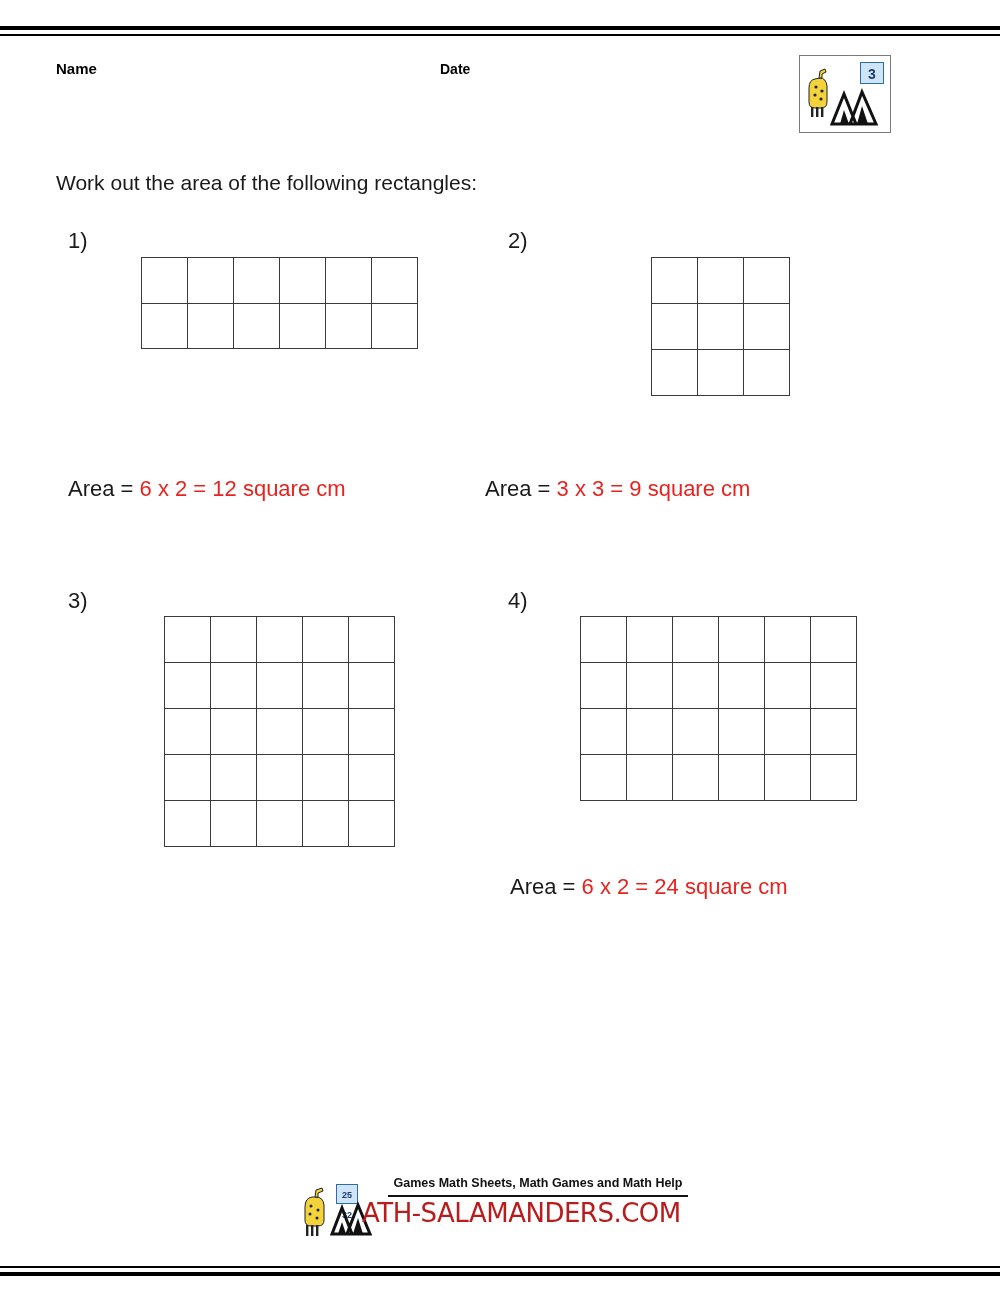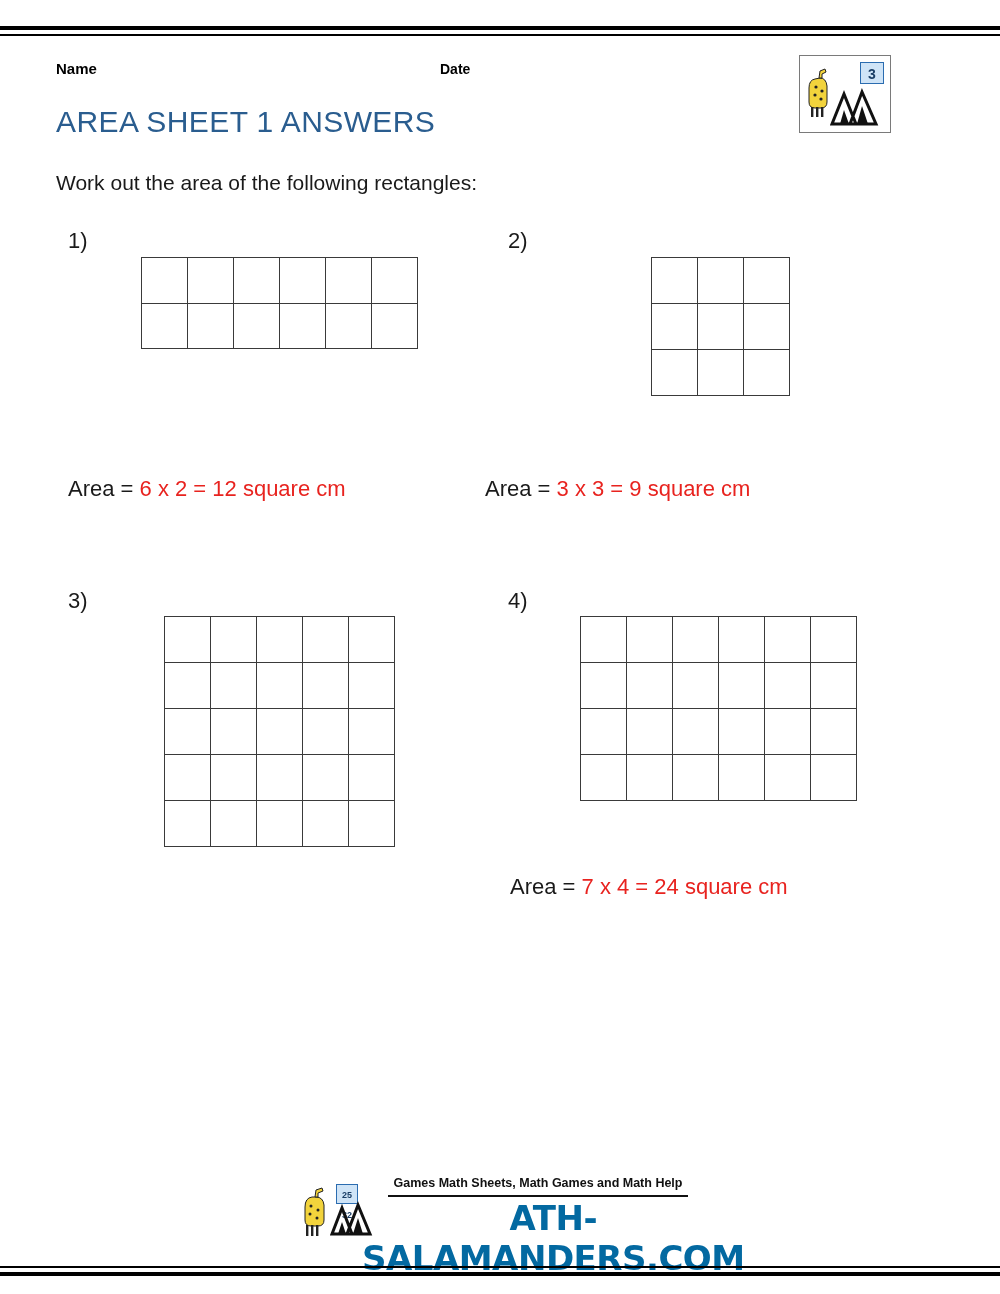--- a/index.html
+++ b/index.html
@@ -162,24 +162,24 @@
   }
   .footer-tag-rule {
     position: absolute;
     left: 88px; top: 19px;
     width: 300px; height: 2px;
     background: #111;
   }
   .footer-word {
     position: absolute;
     left: 62px; top: 22px;
-    font-size: 34px;
-    font-weight: bold;
+    font-size: 26px;
+    font-weight: normal;
     letter-spacing: -0.5px;
-    color: #0369a1;
+    color: #b91c1c;
     font-family: "DejaVu Sans", sans-serif;
   }
   .footer-giraffe {
     position: absolute;
     left: 0px; top: 10px;
     width: 34px; height: 52px;
   }
   .footer-badge {
     position: absolute;
     left: 36px; top: 8px;
@@ -203,21 +203,20 @@
 <body>
 
 <div class="page">
 
   <div class="top-rule-1"></div>
   <div class="top-rule-2"></div>
 
   <div class="name-label">Name</div>
   <div class="date-label">Date</div>
 
-  <div class="title">AREA SHEET 1 ANSWERS</div>
   <div class="instruction">Work out the area of the following rectangles:</div>
 
   <div class="logo-box">
     <svg class="giraffe" viewBox="0 0 30 52">
       <g fill="#f2d33c" stroke="#222" stroke-width="1">
         <path d="M14 10 q6 0 7 8 l0 16 q0 6 -6 6 l-6 0 q-6 0 -6 -6 l0 -14 q0 -8 6 -9 z"></path>
         <path d="M13 10 l1 -7 l5 -2 l1 3 l-4 2 l0 4 z"></path>
       </g>
       <g fill="#222">
         <circle cx="10" cy="19" r="1.6"></circle>
@@ -322,21 +321,21 @@
       <div></div>
       <div></div>
       <div></div>
       <div></div>
       <div></div>
       <div></div>
       <div></div>
       <div></div>
     </div>
   <div class="answer" style="left:510px; top:874px;">
-    <span>Area = </span><span class="ans">7 x 4 = 24 square cm</span>
+    <span>Area = </span><span class="ans">6 x 2 = 24 square cm</span>
   </div>
 
   <div class="footer">
     <div class="footer-inner">
       <svg class="footer-giraffe" viewBox="0 0 34 52">
         <g fill="#f2d33c" stroke="#222" stroke-width="1">
           <path d="M16 11 q7 0 8 8 l0 15 q0 6 -6 6 l-7 0 q-6 0 -6 -6 l0 -13 q0 -9 7 -10 z"></path>
           <path d="M15 11 l1 -7 l6 -2 l1 3 l-5 2 l0 4 z"></path>
         </g>
         <g fill="#222">

